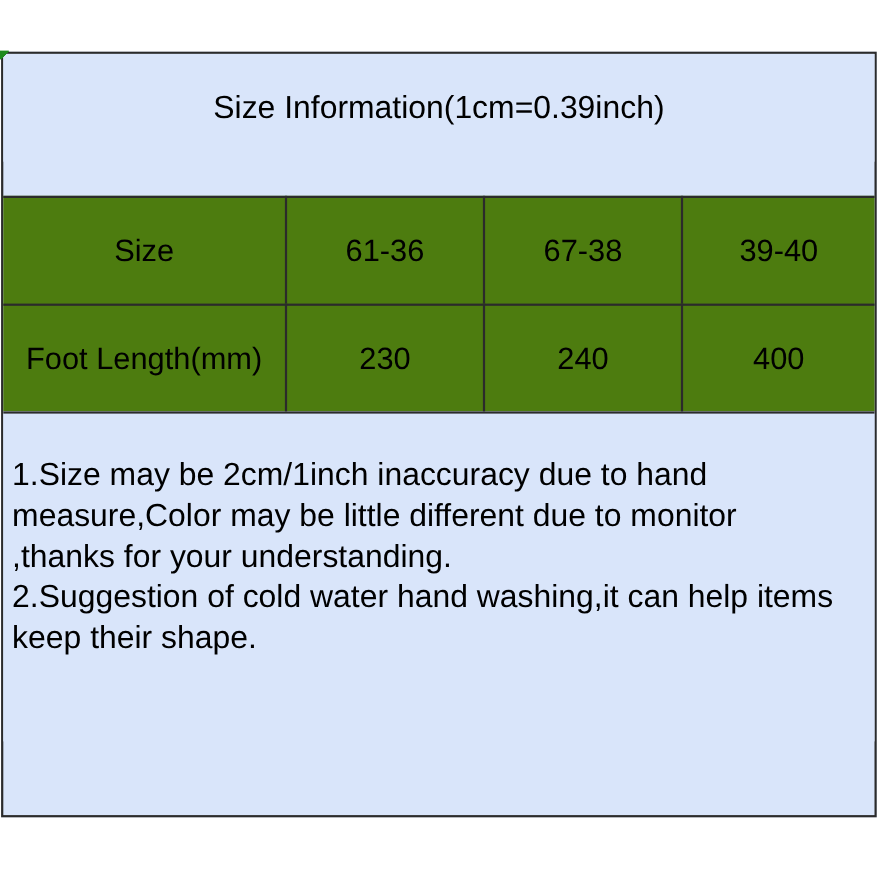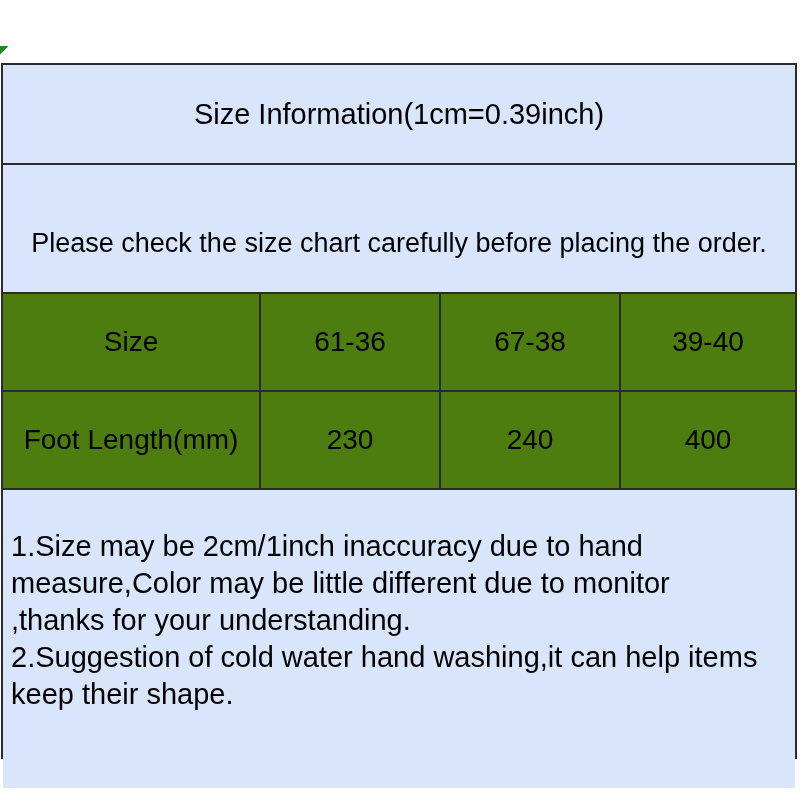--- a/index.html
+++ b/index.html
@@ -18,21 +18,21 @@
     left: 0px;
     top: 46px;
     width: 8px;
     height: 8px;
     background: linear-gradient(135deg, #1e8a1e 55%, rgba(0,0,0,0) 55%);
     z-index: 2;
   }
   .sheet {
     position: absolute;
     left: 1px;
-    top: 63px;
+    top: 47px;
     width: 796px;
     height: 696px;
     box-sizing: border-box;
     border: 2px solid #2b2b2b;
     background: #d9e5fa;
   }
   .row-title {
     height: 98px;
     display: flex;
     align-items: center;
@@ -85,21 +85,20 @@
 </style>
 </head>
 <body>
 
 <div class="corner-mark"></div>
 
 <div class="sheet">
 
   <div class="row-title">Size Information(1cm=0.39inch)</div>
 
-  <div class="row-notice">Please check the size chart carefully before placing the order.</div>
 
   <div class="size-grid">
     <div class="cell">Size</div>
     <div class="cell vline">61-36</div>
     <div class="cell vline">67-38</div>
     <div class="cell vline">39-40</div>
 
     <div class="cell">Foot Length(mm)</div>
     <div class="cell vline">230</div>
     <div class="cell vline">240</div>

